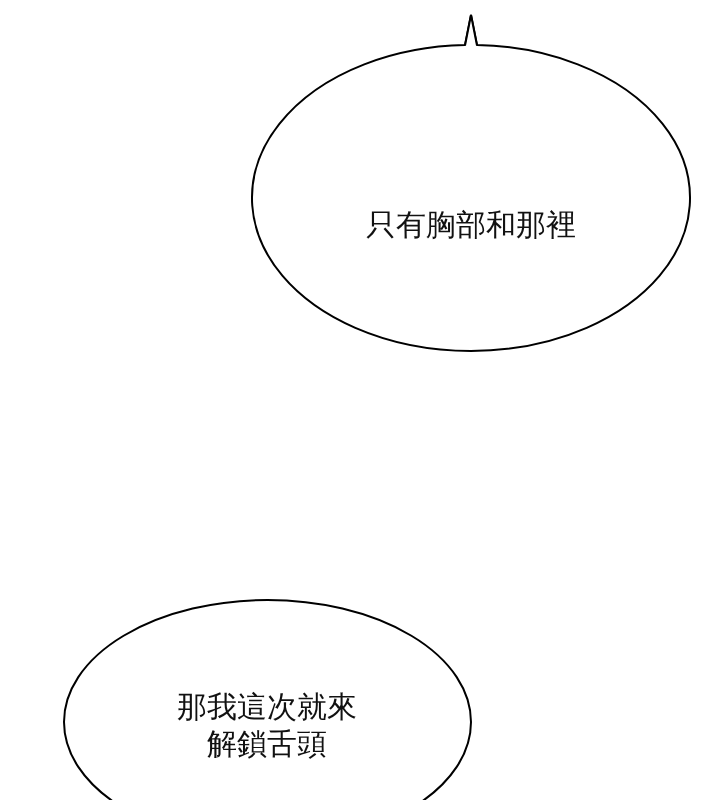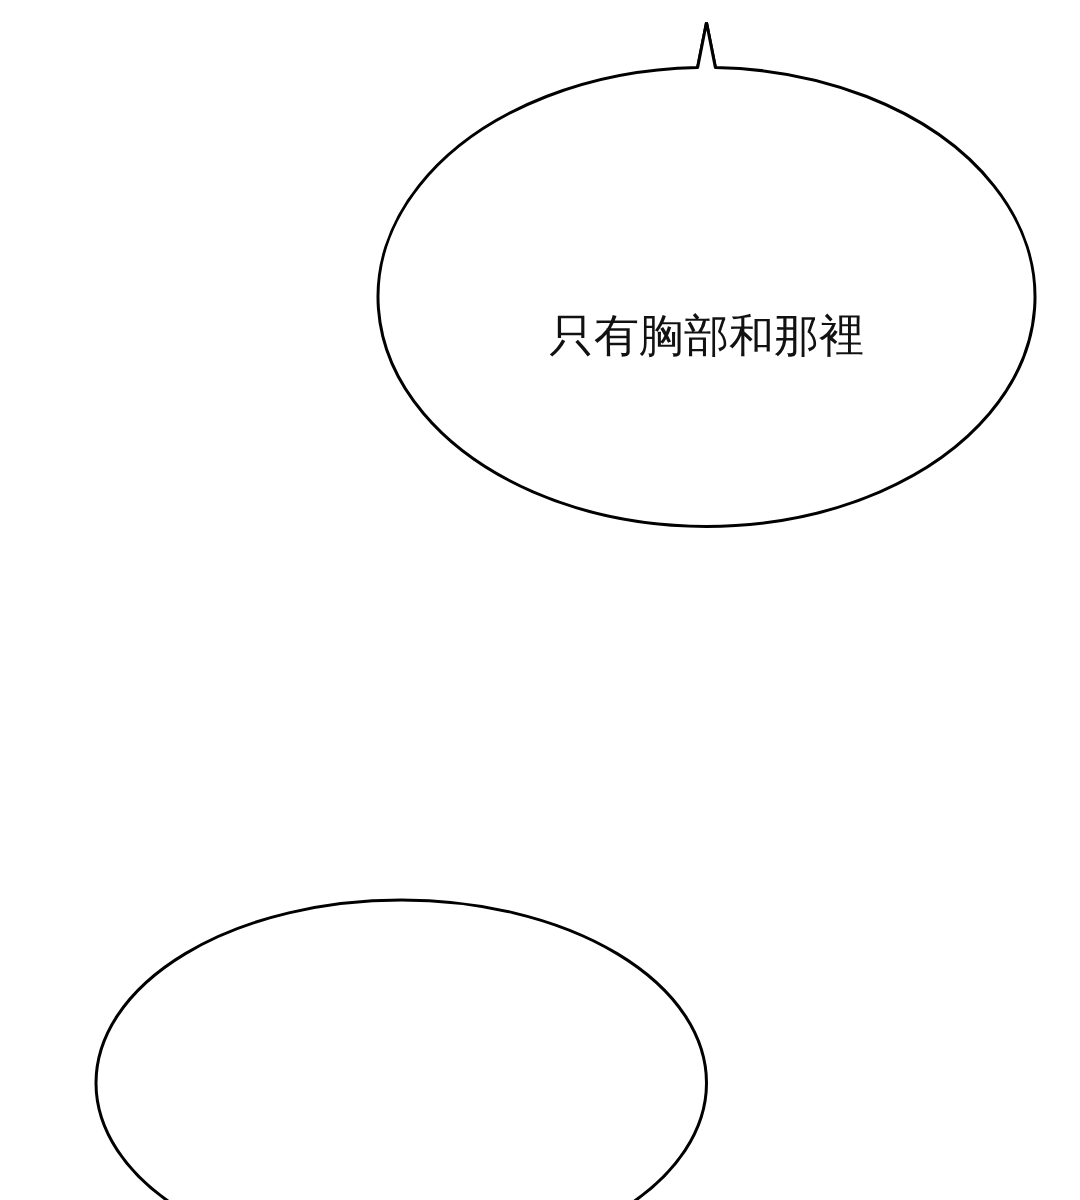--- a/index.html
+++ b/index.html
@@ -71,13 +71,17 @@
 
     <g>
       <ellipse cx="267.5" cy="722" rx="203.5" ry="122" fill="#ffffff" stroke="#000000" stroke-width="2"></ellipse>
     </g>
   </svg>
 
   <div id="text-top" class="bubble-text">
     <span>只有胸部和那裡</span>
   </div>
 
+  <div id="text-bottom" class="bubble-text">
+    <span>那我這次就來</span>
+    <span>解鎖舌頭</span>
+  </div>
 </div>
 
 </body></html>

